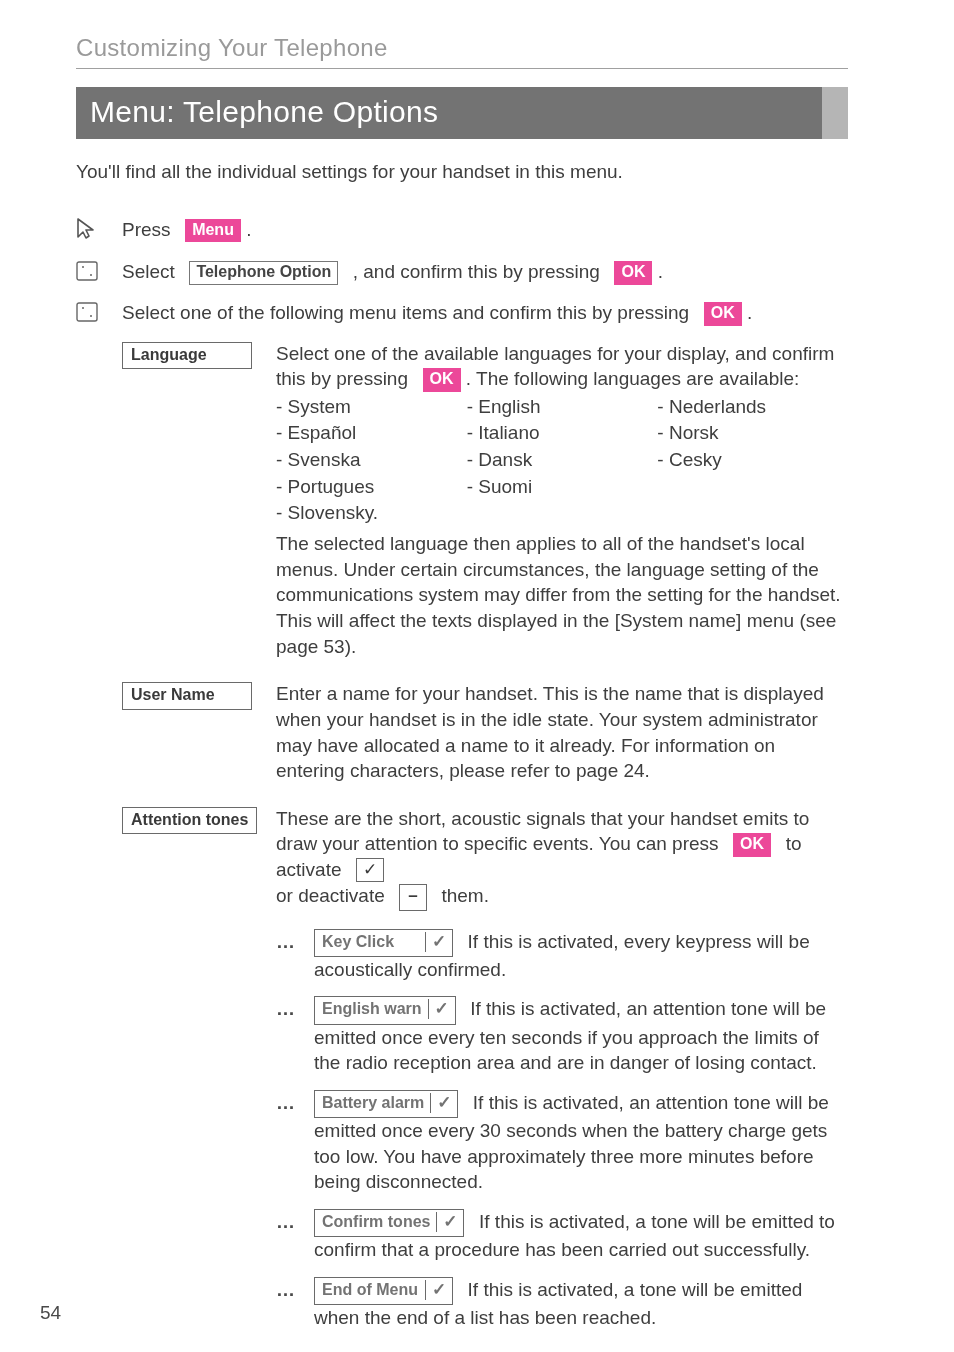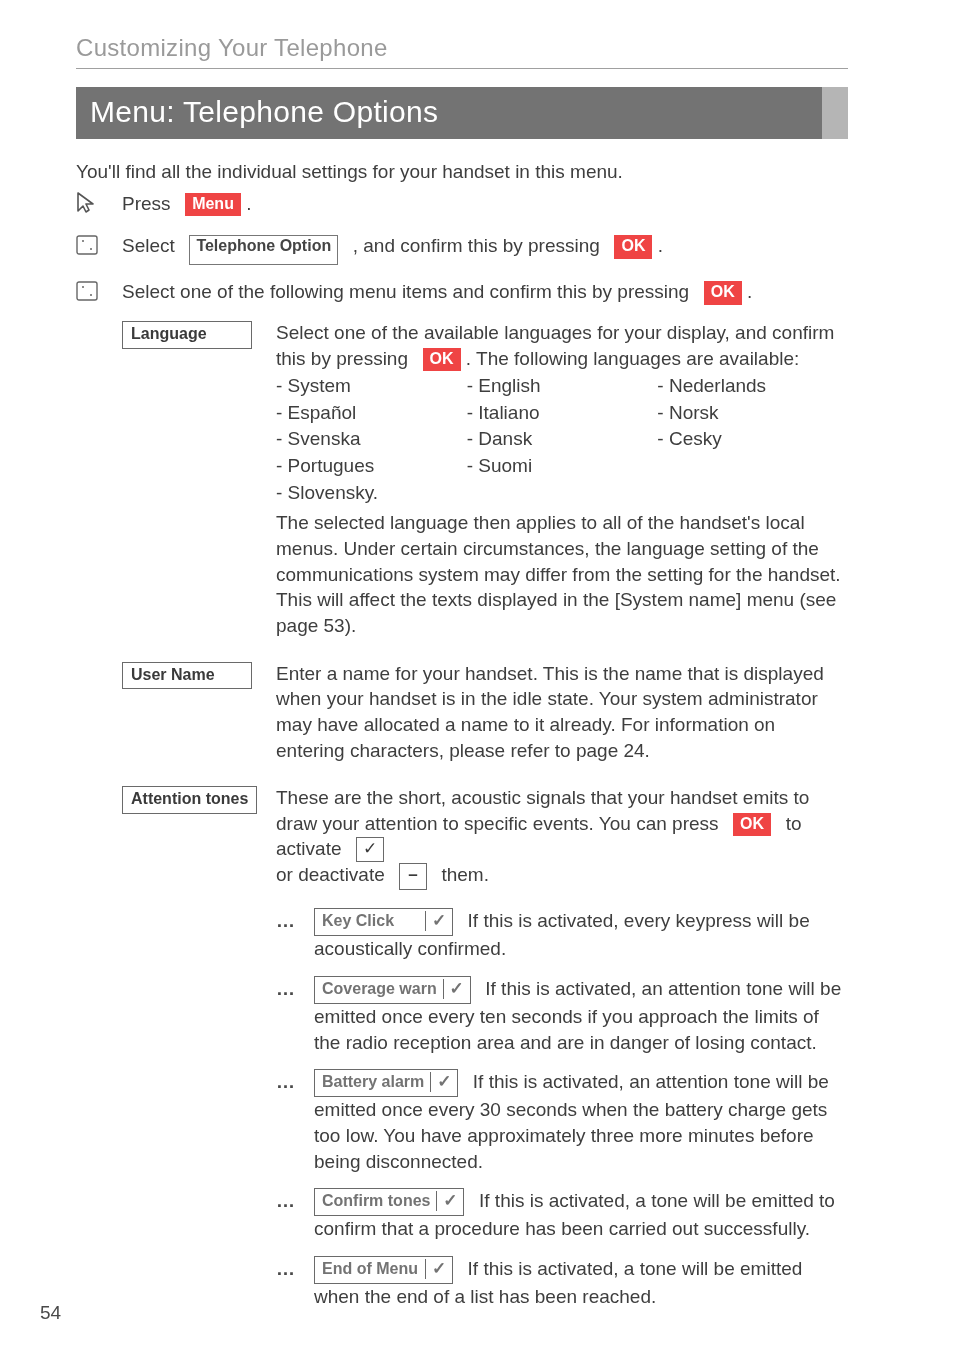--- a/index.html
+++ b/index.html
@@ -42,21 +42,21 @@
     color: #fff;
     font-weight: 400;
     letter-spacing: 0.3px;
   }
   .body {
     font-size: 19px;
     line-height: 1.35;
     color: #3e3e3e;
   }
   .intro {
-    margin-bottom: 6px;
+    margin-bottom: 32px;
   }
   .icon-col {
     display: inline-block;
     width: 46px;
     vertical-align: top;
   }
   .step-line {
     margin-bottom: 14px;
     display: flex;
     align-items: flex-start;
@@ -77,30 +77,30 @@
     display: inline-block;
     width: 22px;
     height: 20px;
     position: relative;
     top: 2px;
   }
   .nav-icon svg { width: 22px; height: 20px; }
   .chip-light {
     display: inline-block;
     border: 1.5px solid #777;
-    padding: 0 6px 8px 6px;
+    padding: 0 6px 2px 6px;
     font-size: 16px;
     font-weight: 600;
     color: #444;
     line-height: 1.25;
     vertical-align: 1px;
   }
   .chip-dark {
     display: inline-block;
-    background: #ef4444;
+    background: #ec4899;
     padding: 0 7px 2px 7px;
     font-size: 16px;
     font-weight: 700;
     color: #fff;
     line-height: 1.35;
     vertical-align: 1px;
   }
   .box-label {
     display: inline-block;
     border: 1.5px solid #6a6a6a;
@@ -348,21 +348,21 @@
             </span>
             <span class="gap"></span>
             <span>If this is activated, every keypress will be acoustically confirmed.</span>
           </div>
         </div>
 
         <div class="sub-item">
           <div class="dots-col">…</div>
           <div class="sub-body">
             <span class="wide-chip">
-              <span class="wc-name">Coverage warn</span><span class="wc-div"></span><span class="wc-check">✓</span>
+              <span class="wc-name">English warn</span><span class="wc-div"></span><span class="wc-check">✓</span>
             </span>
             <span class="gap"></span>
             <span>If this is activated, an attention tone will be emitted once every ten seconds if you approach the limits of the radio reception area and are in danger of losing contact.</span>
           </div>
         </div>
 
         <div class="sub-item">
           <div class="dots-col">…</div>
           <div class="sub-body">
             <span class="wide-chip">

